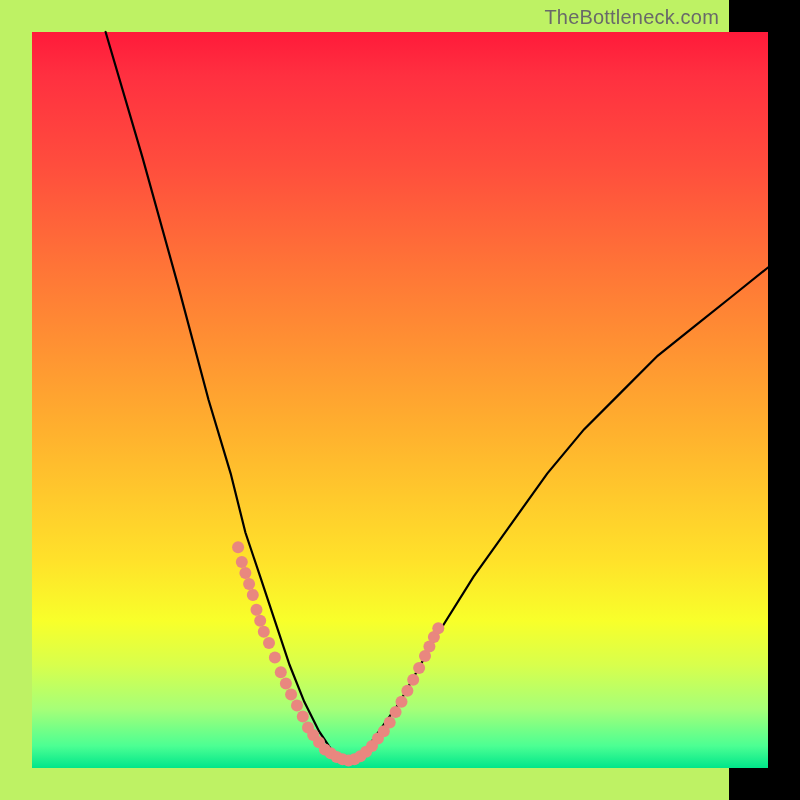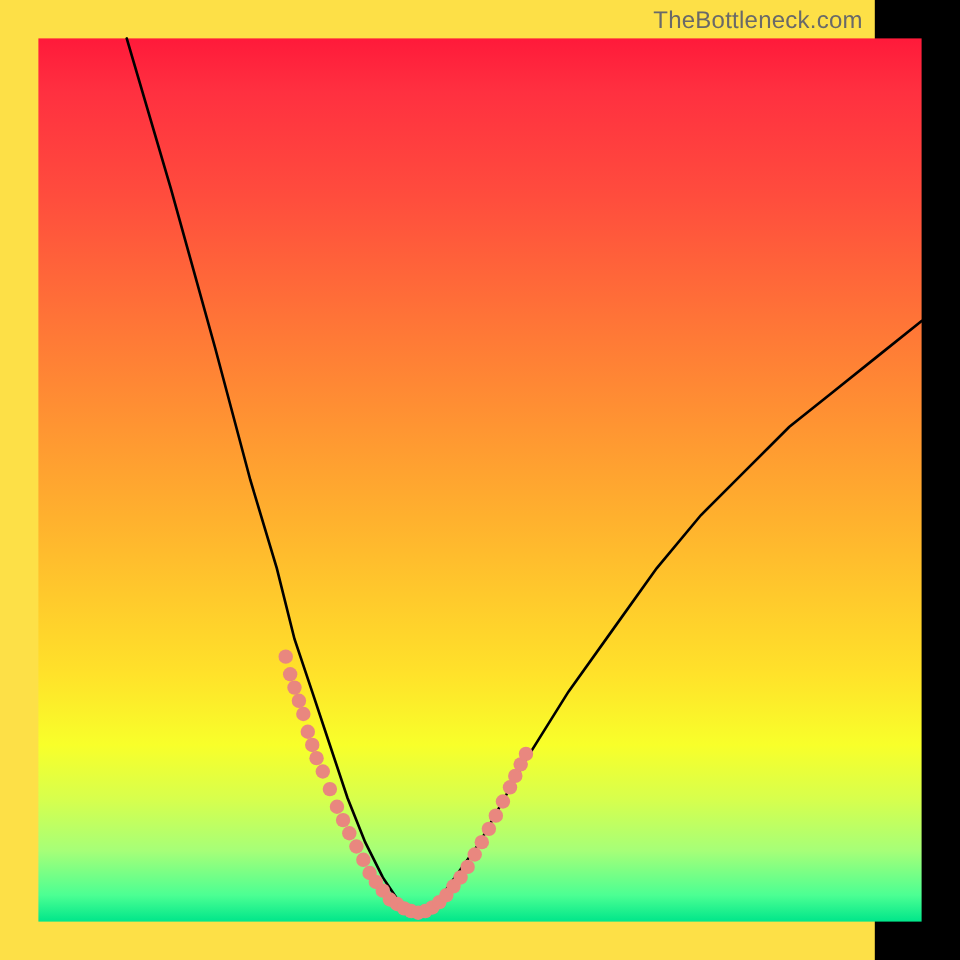--- a/index.html
+++ b/index.html
@@ -10,21 +10,21 @@
     overflow: hidden;
     background: #000;
     font-family: Arial, Helvetica, sans-serif;
   }
   .frame {
     position: absolute;
     left: 0;
     top: 0;
     width: 729px;
     height: 800px;
-    background: #fde047;
+    background: #bef264;
   }
   .plot {
     position: absolute;
     left: 32px;
     top: 32px;
     width: 736px;
     height: 736px;
     
     background: linear-gradient(to bottom,
       #ff1a3a 0%,

